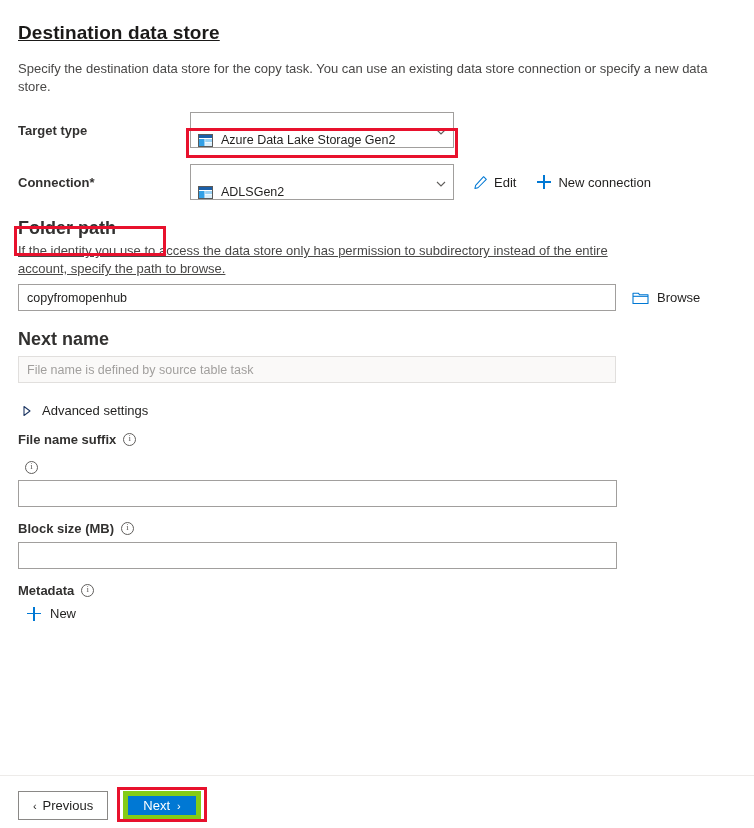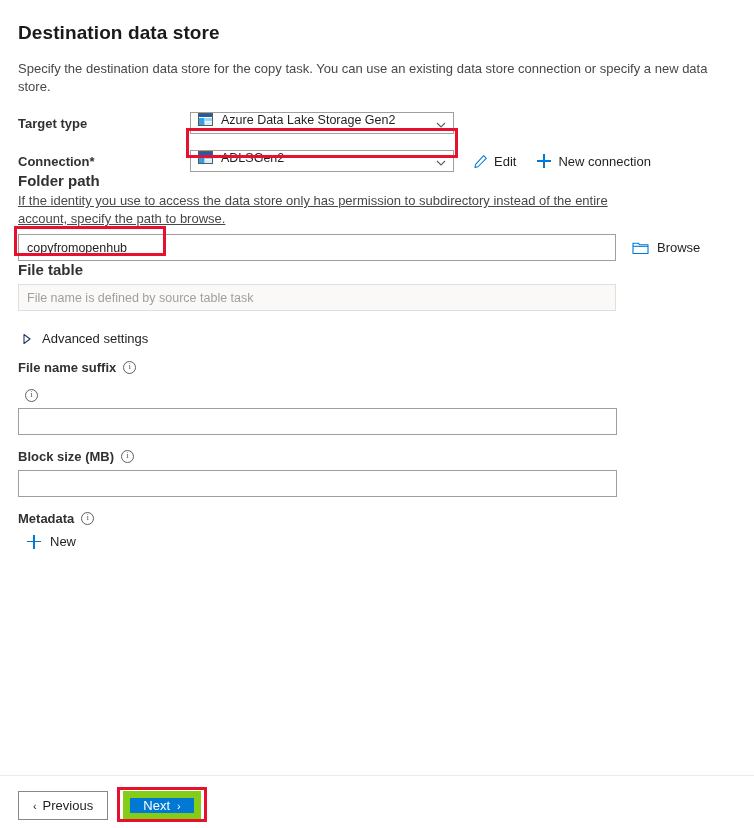--- a/index.html
+++ b/index.html
@@ -27,20 +27,21 @@
     padding: 16px 18px 0 18px;
   }
 
   .page-title {
     font-size: 19px;
     font-weight: 600;
     color: #1b1a19;
     letter-spacing: .1px;
     margin: 4px 0 0 0;
     line-height: 26px;
+    text-decoration: underline;
   }
 
   .page-desc {
     font-size: 13px;
     color: #494847;
     line-height: 18px;
     margin-top: 14px;
     max-width: 722px;
   }
 
@@ -56,25 +57,25 @@
     font-size: 13px;
     font-weight: 600;
     color: #323130;
   }
   .req-star { font-weight: 600; color: #323130; }
 
   
   .combo {
     position: relative;
     width: 264px;
-    height: 22px;
+    height: 36px;
     border: 1px solid #a19f9d;
     background: #fff;
     display: flex;
-    align-items: flex-start;
+    align-items: flex-end;
     padding: 0 26px 0 7px;
     font-size: 12.5px;
     color: #323130;
   }
   .combo .combo-text {
     white-space: nowrap;
     overflow: hidden;
     text-overflow: ellipsis;
     margin-left: 8px;
     color: #201f1e;
@@ -127,23 +128,24 @@
   .plus:before, .plus:after {
     content: "";
     position: absolute;
     background: #0078d4;
   }
   .plus:before { left: 0; top: 6px; width: 14px; height: 1.6px; }
   .plus:after  { top: 0; left: 6px; height: 14px; width: 1.6px; }
 
   
   .block-label {
-    font-size: 15px;
+    font-size: 18px;
     font-weight: 600;
     color: #323130;
+    margin-top: 18px;
     display: flex;
     align-items: center;
   }
   .block-help {
     font-size: 13px;
     color: #494847;
     line-height: 18px;
     margin-top: 3px;
     max-width: 600px;
     text-decoration: underline;
@@ -267,21 +269,21 @@
     left: 18px; top: 15px;
     width: 90px;
     border: 1px solid #8a8886;
     background: #fff;
     color: #201f1e;
   }
   .btn-next {
     left: 123px; top: 15px;
     width: 78px;
     background: #0078d4;
-    border: 7px solid #84cc16;
+    border: 5px solid #84cc16;
     color: #ffffff;
   }
   .btn .caret { font-size: 11px; }
   .btn-prev .caret { margin-right: 6px; }
   .btn-next .caret { margin-left: 7px; }
 
   
   .anno {
     position: absolute;
     border: 3px solid #e8112d;
@@ -372,21 +374,21 @@
       <span class="ico">
         <svg viewBox="0 0 17 15" width="17" height="15">
           <path d="M1 3.2 h5.3 l1.4 1.6 h8.3 v8.7 h-15 Z" fill="none" stroke="#0078d4" stroke-width="1.1" stroke-linejoin="round"></path>
           <path d="M1 6.3 h15" fill="none" stroke="#0078d4" stroke-width="1.1"></path>
         </svg>
       </span>
       <span>Browse</span>
     </div>
   </div>
 
-  <div class="block-label">File table</div>
+  <div class="block-label">Next name</div>
   <div class="txtbox wide disabled">
     <span class="ph">File name is defined by source table task</span>
   </div>
 
   <div class="adv-toggle">
     <span class="tri">
       <svg viewBox="0 0 10 12" width="10" height="12">
           <path d="M2 1.5 L8 6 L2 10.5 Z" fill="none" stroke="#1f3864" stroke-width="1.1" stroke-linejoin="round"></path>
         </svg>
     </span>

